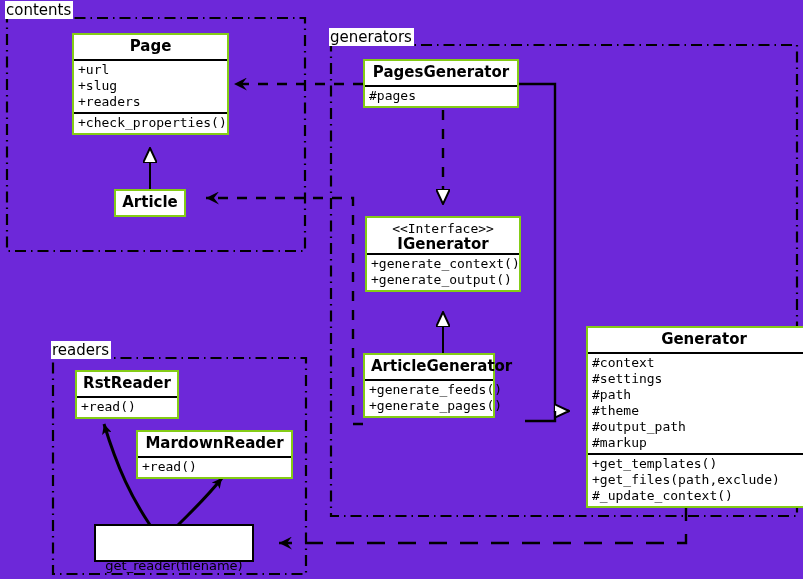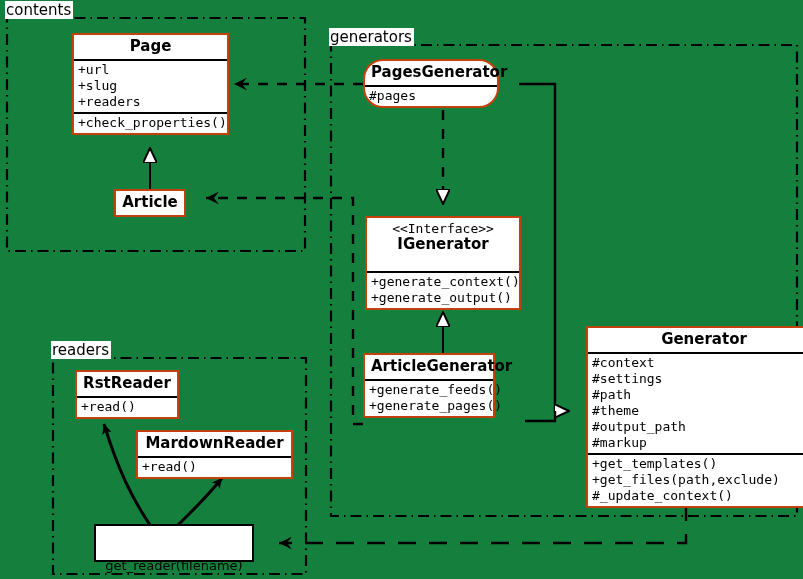--- a/index.html
+++ b/index.html
@@ -5,37 +5,37 @@
 <style>
   html, body {
     margin: 0;
     padding: 0;
     background: #ffffff;
   }
   #canvas {
     position: relative;
     width: 803px;
     height: 579px;
-    background: #15803d;
+    background: #6d28d9;
     font-family: "DejaVu Sans", sans-serif;
     overflow: hidden;
   }
   svg.layer {
     position: absolute;
     left: 0;
     top: 0;
     width: 803px;
     height: 579px;
     pointer-events: none;
   }
   
   .uml-class {
     position: absolute;
     box-sizing: border-box;
-    border: 2px solid #c2410c;
+    border: 2px solid #84cc16;
     background: #ffffff;
     z-index: 5;
   }
   .uml-name {
     text-align: center;
     font-weight: bold;
     font-size: 15px;
     line-height: 17px;
     padding: 3px 6px 4px 6px;
     color: #000000;
@@ -47,21 +47,21 @@
     font-weight: normal;
     font-size: 13px;
     line-height: 15px;
     padding: 3px 6px 0 6px;
     color: #000000;
     font-family: "DejaVu Sans Mono", monospace;
     white-space: nowrap;
   }
   .uml-name.with-stereo {
     padding-top: 0px;
-    padding-bottom: 18px;
+    padding-bottom: 0;
   }
   .uml-sep {
     border-top: 2px solid #000000;
   }
   .uml-compartment {
     padding: 1px 0 2px 0;
   }
   .uml-feature {
     font-family: "DejaVu Sans Mono", monospace;
     font-size: 13px;
@@ -162,21 +162,21 @@
     </div>
     <div class="uml-compartment uml-sep">
       <div class="uml-feature">+check_properties()</div>
     </div>
   </div>
 
   <div class="uml-class" style="left:114px; top:189px; width:72px;">
     <div class="uml-name">Article</div>
   </div>
 
-  <div class="uml-class" style="left:363px; top:59px; width:136px;border-radius:20px;">
+  <div class="uml-class" style="left:363px; top:59px; width:156px;">
     <div class="uml-name">PagesGenerator</div>
     <div class="uml-compartment uml-sep">
       <div class="uml-feature">#pages</div>
     </div>
   </div>
 
   <div class="uml-class" style="left:365px; top:216px; width:156px;">
     <div class="uml-stereotype">&lt;&lt;Interface&gt;&gt;</div>
     <div class="uml-name with-stereo">IGenerator</div>
     <div class="uml-compartment uml-sep">

